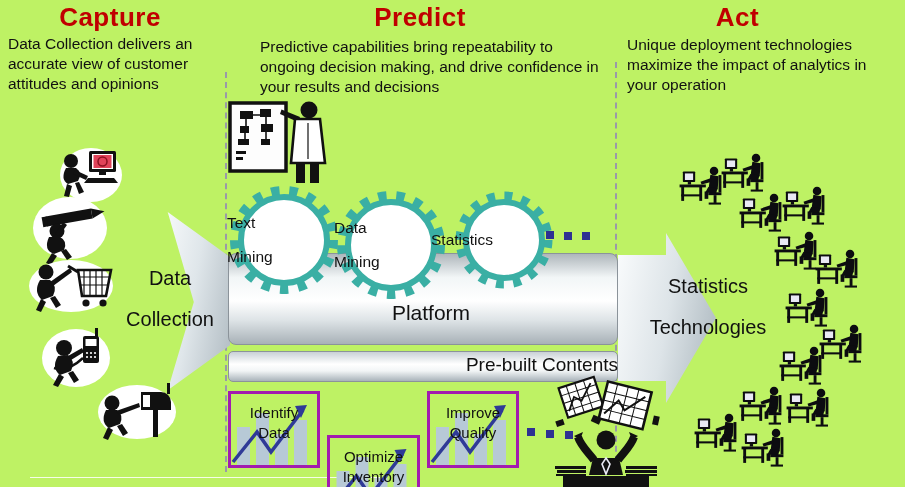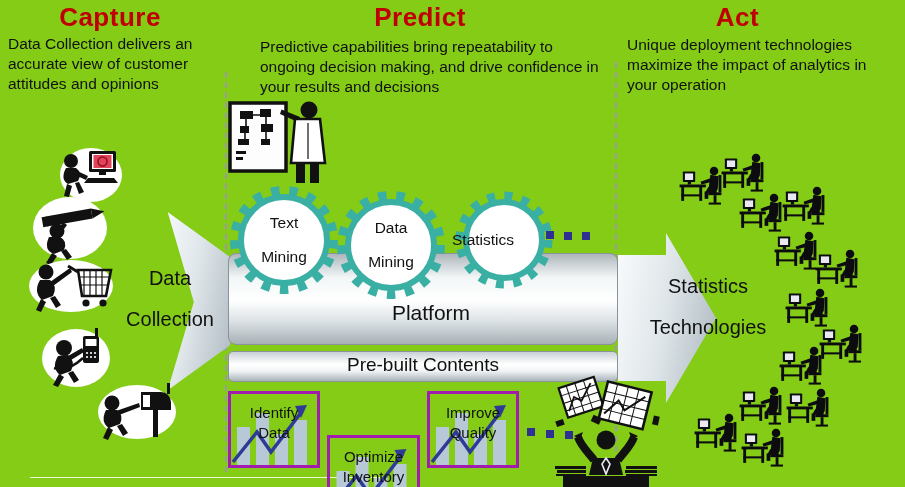--- a/index.html
+++ b/index.html
@@ -1,18 +1,18 @@
 <!DOCTYPE html>
 <html><head>
 <meta charset="utf-8">
 <style>
   * { margin:0; padding:0; box-sizing:border-box; }
   html,body { width:905px; height:487px; }
   body { font-family:"Liberation Sans", sans-serif; background:#fff; }
-  #stage { position:relative; width:905px; height:487px; background:#84cc16; overflow:hidden; }
+  #stage { position:relative; width:905px; height:487px; background:#bef264; overflow:hidden; }
 
   .col-title { position:absolute; top:2px; font-size:26px; font-weight:bold; color:#c00000; text-align:center; letter-spacing:.5px; }
   .col-desc  { position:absolute; font-size:15.5px; color:#111; line-height:1.28; }
 
   .dashed-divider { position:absolute; width:0; border-left:2px dashed #9a9aa8; z-index:1; }
 
   
   .arrow-left { position:absolute; left:163px; top:212px; width:67px; height:180px; z-index:1;
     background:linear-gradient(100deg,#f8fafb 0%,#dfe6ea 45%,#aeb9c0 100%);
     clip-path:polygon(7% 0%, 100% 25%, 100% 74%, 7% 99%, 46% 50%); }
@@ -22,28 +22,28 @@
 
   .platform-band { position:absolute; left:228px; top:253px; width:390px; height:92px; z-index:2;
     border:1px solid #8b939a; border-radius:8px;
     background:linear-gradient(#aeb6bb 0%, #f2f6f7 26%, #ffffff 52%, #dde3e6 74%, #a8b1b7 100%); }
   .platform-label { position:absolute; left:236px; top:301px; width:390px; text-align:center;
     font-size:21px; color:#111; z-index:4; }
 
   .prebuilt-band { position:absolute; left:228px; top:351px; width:390px; height:31px; z-index:2;
     border:1px solid #8b939a; border-radius:5px;
     background:linear-gradient(#c9d1d6 0%, #ffffff 42%, #f2f5f6 65%, #a9b3ba 100%); }
-  .prebuilt-label { position:absolute; left:228px; top:354px; width:390px; text-align:center;
+  .prebuilt-label { position:absolute; left:228px; top:354px; width:390px; text-align:right;
     font-size:19px; color:#111; z-index:4; }
 
   .flow-label { position:absolute; z-index:4; text-align:center; color:#111; font-size:20px; }
   .flow-label div { line-height:41px; }
 
   .gear { position:absolute; z-index:3; }
-  .gear-text { position:absolute; z-index:4; display:flex; flex-direction:column; align-items:center; justify-content:center;
+  .gear-text { position:absolute; z-index:4; display:flex; flex-direction:column; justify-content:center;
     font-size:15.5px; color:#111; }
   .gear-text span { line-height:34px; }
 
   .dot { position:absolute; background:#2e3192; z-index:4; }
 
   .usecase { position:absolute; top:391px; width:92px; height:77px; border:3px solid #a21caf; z-index:3; }
   .usecase .bars { position:absolute; left:0; bottom:0; width:100%; height:100%; }
   .usecase .label { position:absolute; top:9px; left:0; width:100%; text-align:center; font-size:15px; color:#111; line-height:1.3; z-index:2; }
 
   .figure { position:absolute; z-index:3; }

